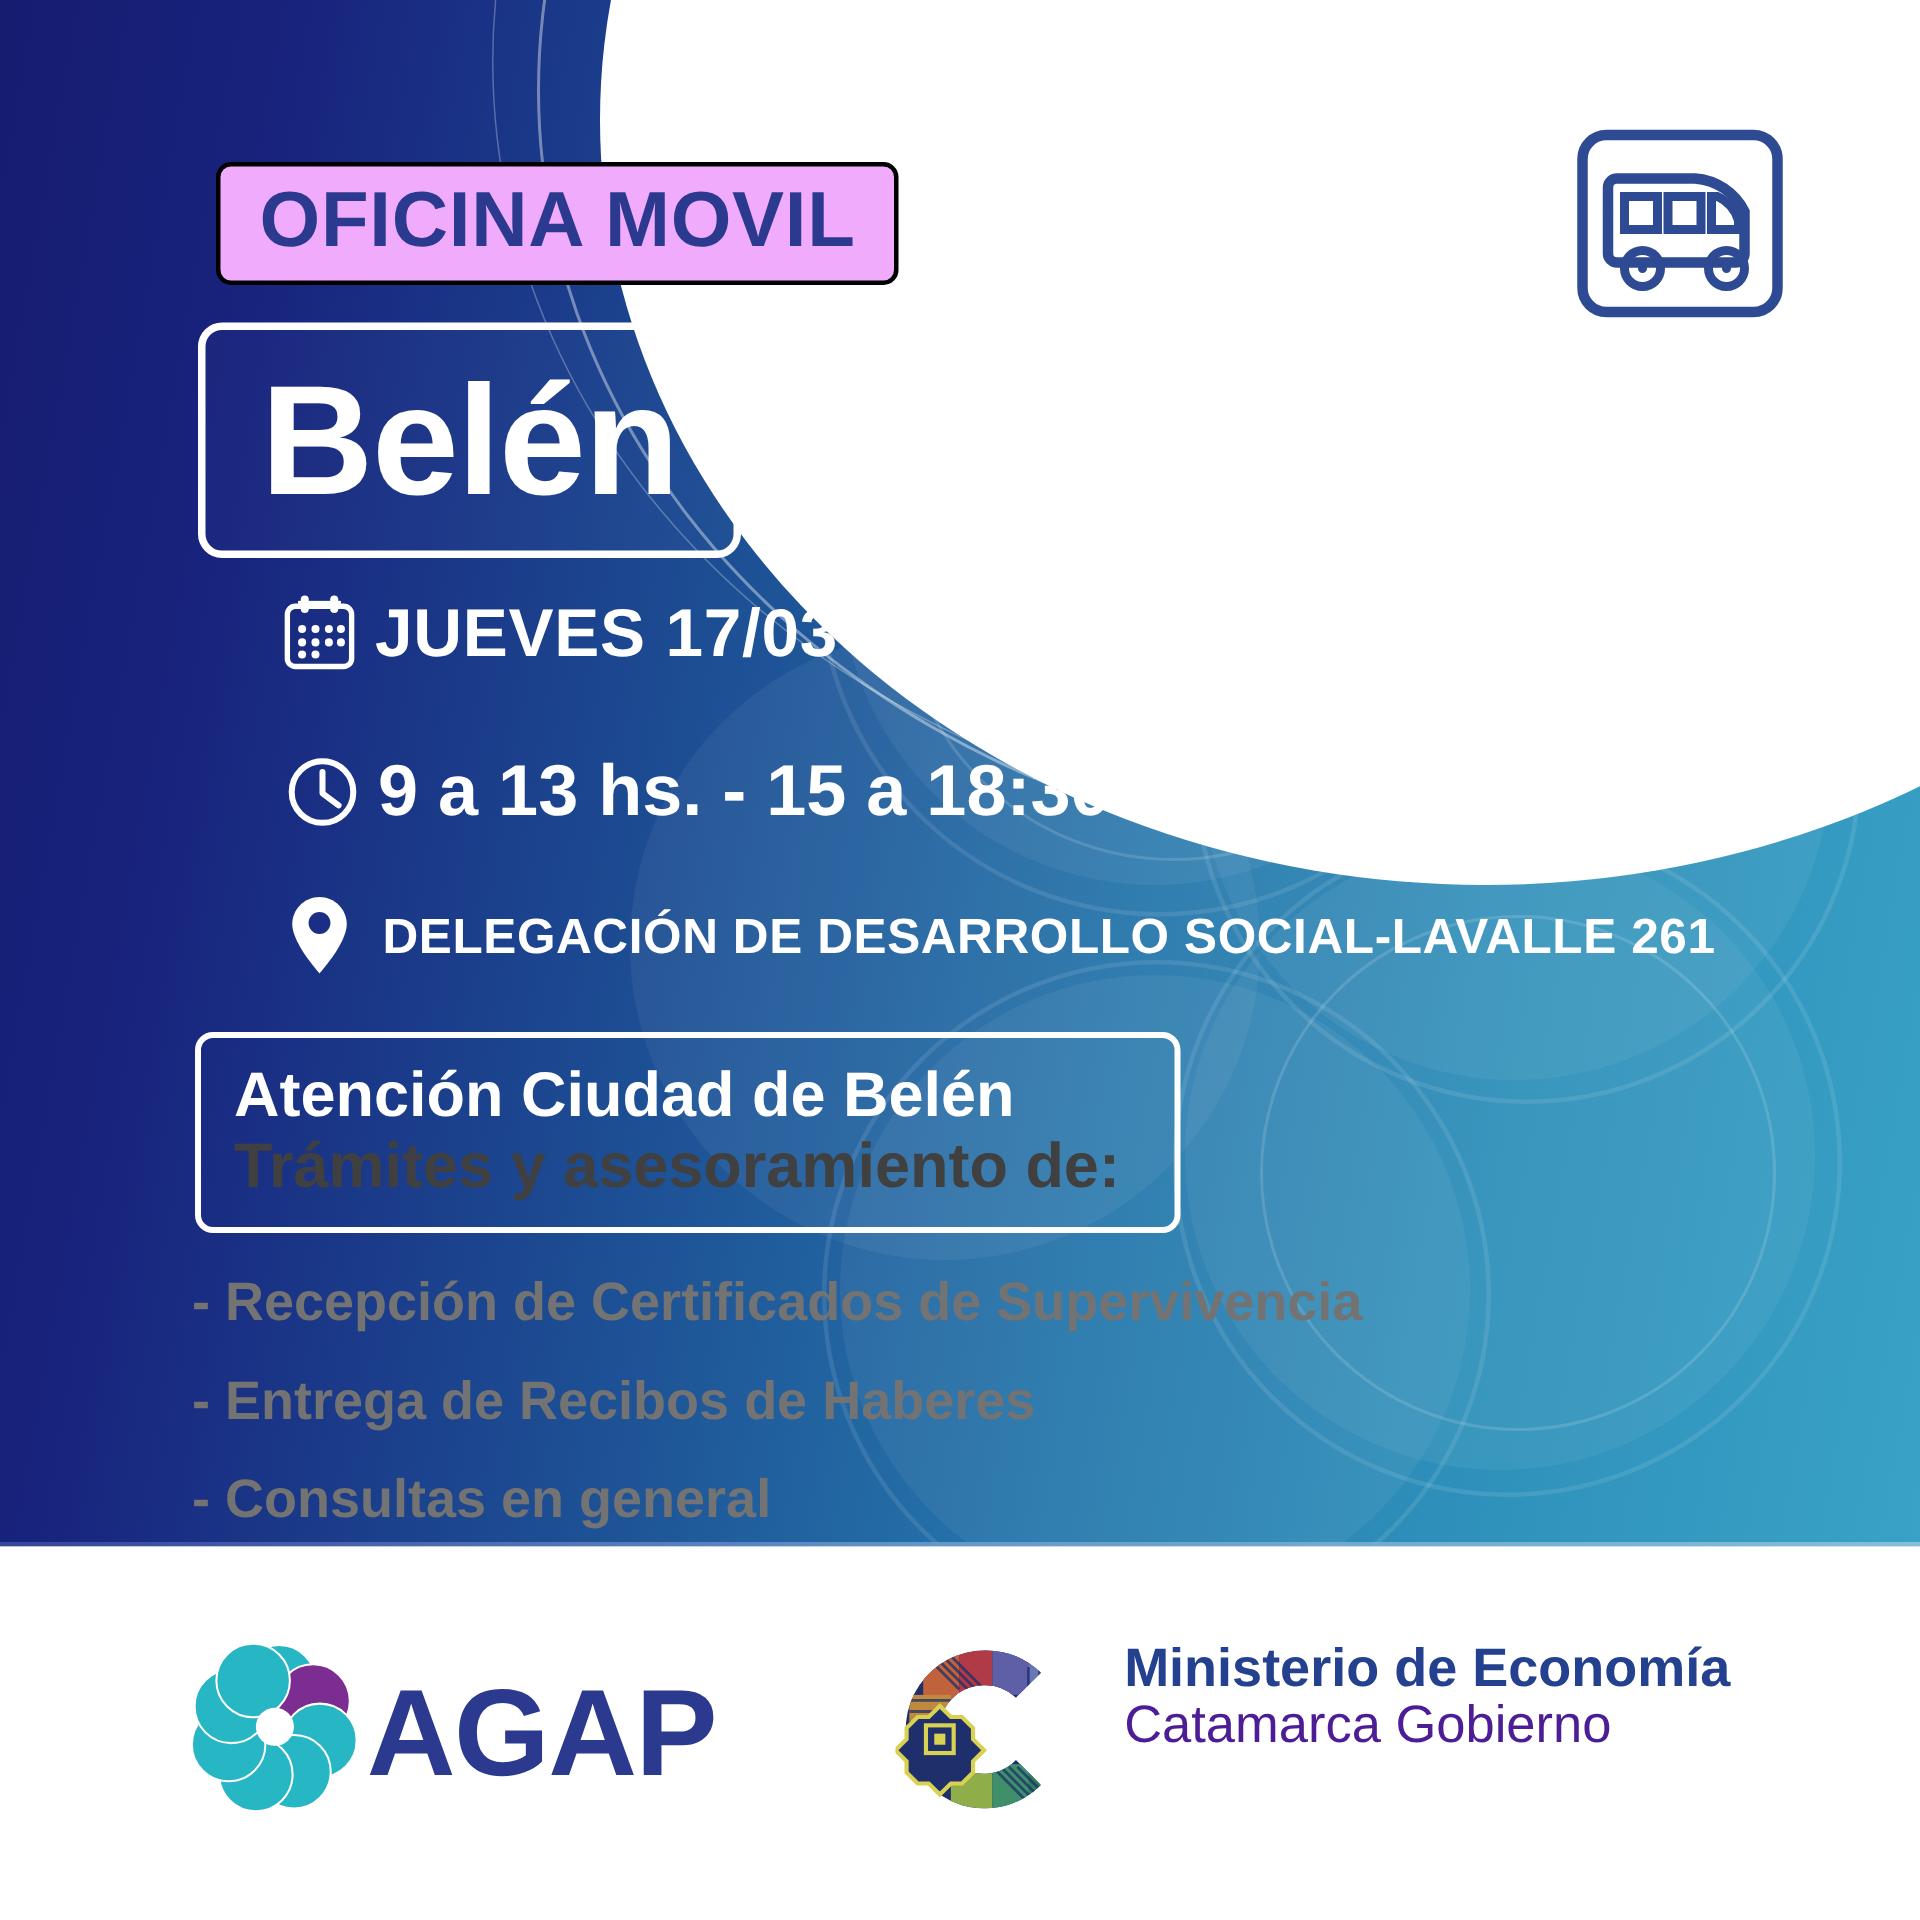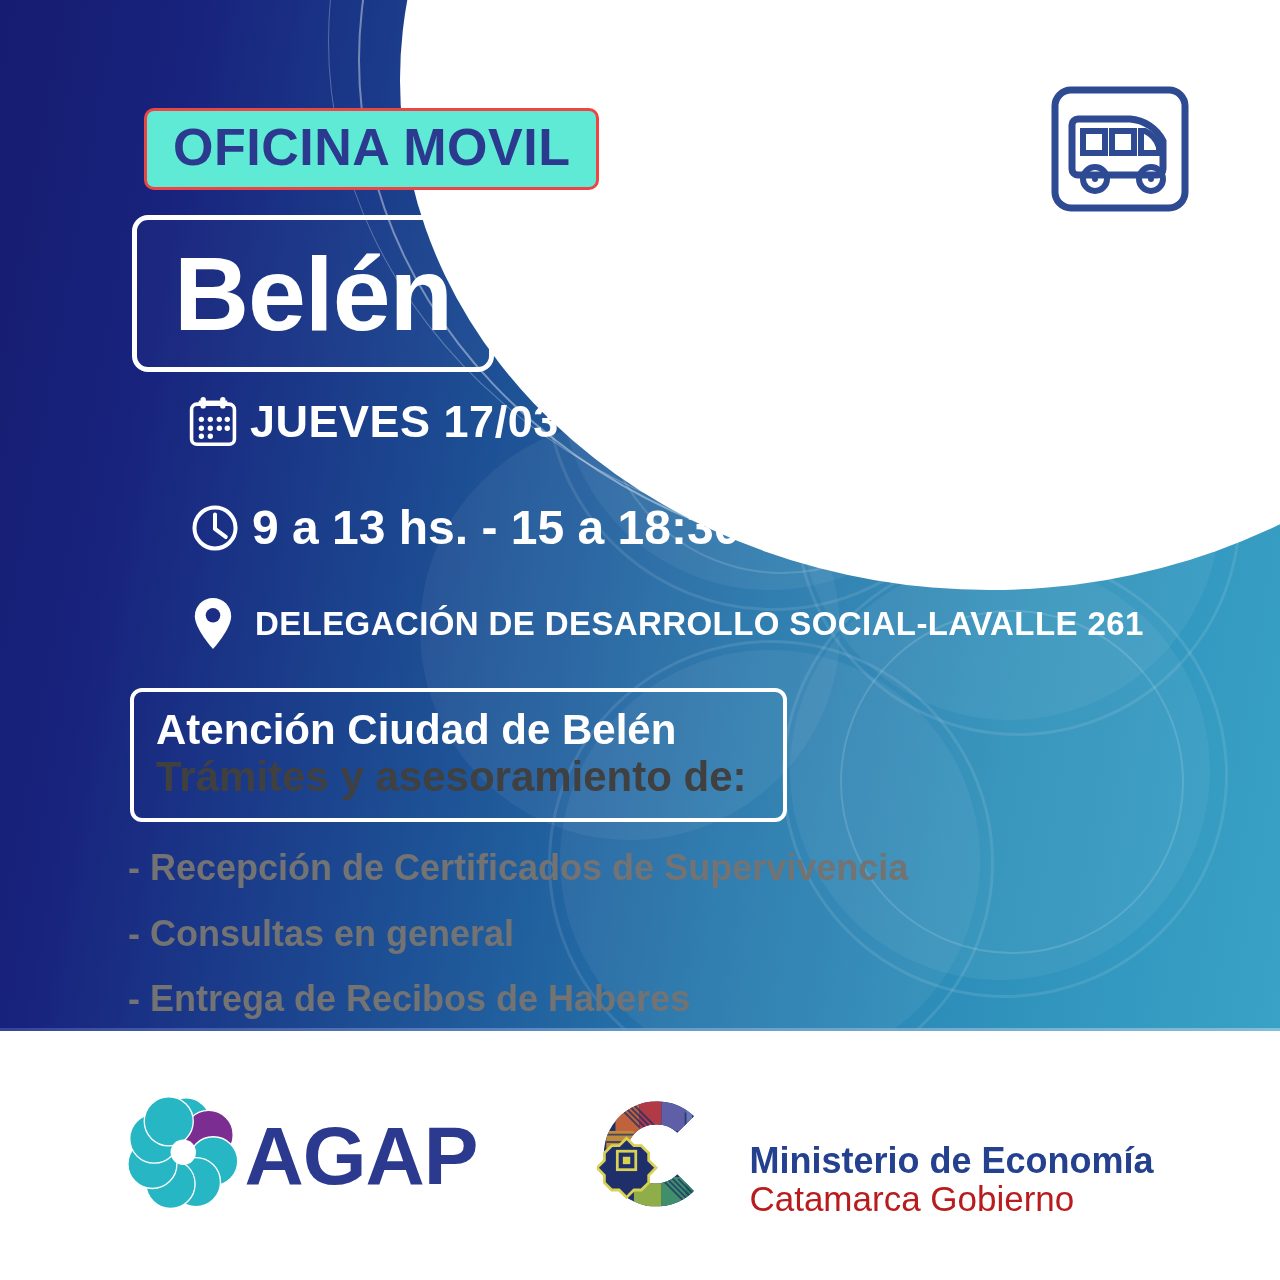--- a/index.html
+++ b/index.html
@@ -40,21 +40,21 @@
     border-radius:50%;border:1px solid rgba(255,255,255,.28);
     background:transparent;
   }
 
   
   .bus-badge{position:absolute;left:1050px;top:85px;width:140px;height:128px;}
 
   
   .title-box{
     position:absolute;left:144px;top:108px;
-    background:#5eead4;border:3px solid #ef4444;border-radius:10px;
+    background:#f0abfc;border:3px solid #000000;border-radius:10px;
     padding:10px 26px 14px 26px;
   }
   .title-box span{
     display:block;color:#2b3a8f;font-size:52px;font-weight:bold;
     letter-spacing:.5px;line-height:1;font-family:"Liberation Sans", sans-serif;
   }
   .city-box{
     position:absolute;left:132px;top:215px;width:352px;height:147px;
     border:5px solid #ffffff;border-radius:16px;
     display:flex;align-items:center;justify-content:center;
@@ -94,24 +94,24 @@
   }
   .bullets ul{margin:0;padding:0;}
 
   
   .footer{
     position:absolute;left:0;top:1031px;width:1280px;height:249px;
     background:#ffffff;display:flex;align-items:center;justify-content:center;gap:120px;
   }
   .logo-agap{display:flex;align-items:center;}
   .agap-word{color:#2b3a8f;font-size:82px;font-weight:bold;letter-spacing:-1px;line-height:1;}
-  .logo-min{display:flex;align-items:flex-end;gap:32px;}
+  .logo-min{display:flex;align-items:flex-start;gap:32px;}
   .min-text{display:flex;flex-direction:column;line-height:1.06;}
   .min-text .t1{color:#24418f;font-size:36px;font-weight:bold;}
-  .min-text .t2{color:#b91c1c;font-size:35px;font-weight:normal;}
+  .min-text .t2{color:#4c1d95;font-size:35px;font-weight:normal;}
 </style>
 </head>
 <body>
 
 <div class="poster">
 
   <div class="blue-panel">
 
     <div class="wm fill" style="left:560px;top:170px;width:420px;height:420px;"></div>
     <div class="wm fill" style="left:800px;top:300px;width:420px;height:420px;"></div>
@@ -198,22 +198,22 @@
   </div>
 
   <div class="attention-box">
     <div class="l1">Atención Ciudad de Belén</div>
     <div class="l2">Trámites y asesoramiento de:</div>
   </div>
 
   <div class="bullets">
     <ul>
       <li>- Recepción de Certificados de Supervivencia</li>
+      <li>- Entrega de Recibos de Haberes</li>
       <li>- Consultas en general</li>
-      <li>- Entrega de Recibos de Haberes</li>
     </ul>
   </div>
 
   <div class="footer">
 
     <div class="logo-agap">
       <span>
         <svg viewBox="0 0 130 130" width="118" height="118" aria-hidden="true">
           <g>
             <circle cx="65" cy="30" r="27" fill="#27b6c4" stroke="#ffffff" stroke-width="1.5"></circle>

